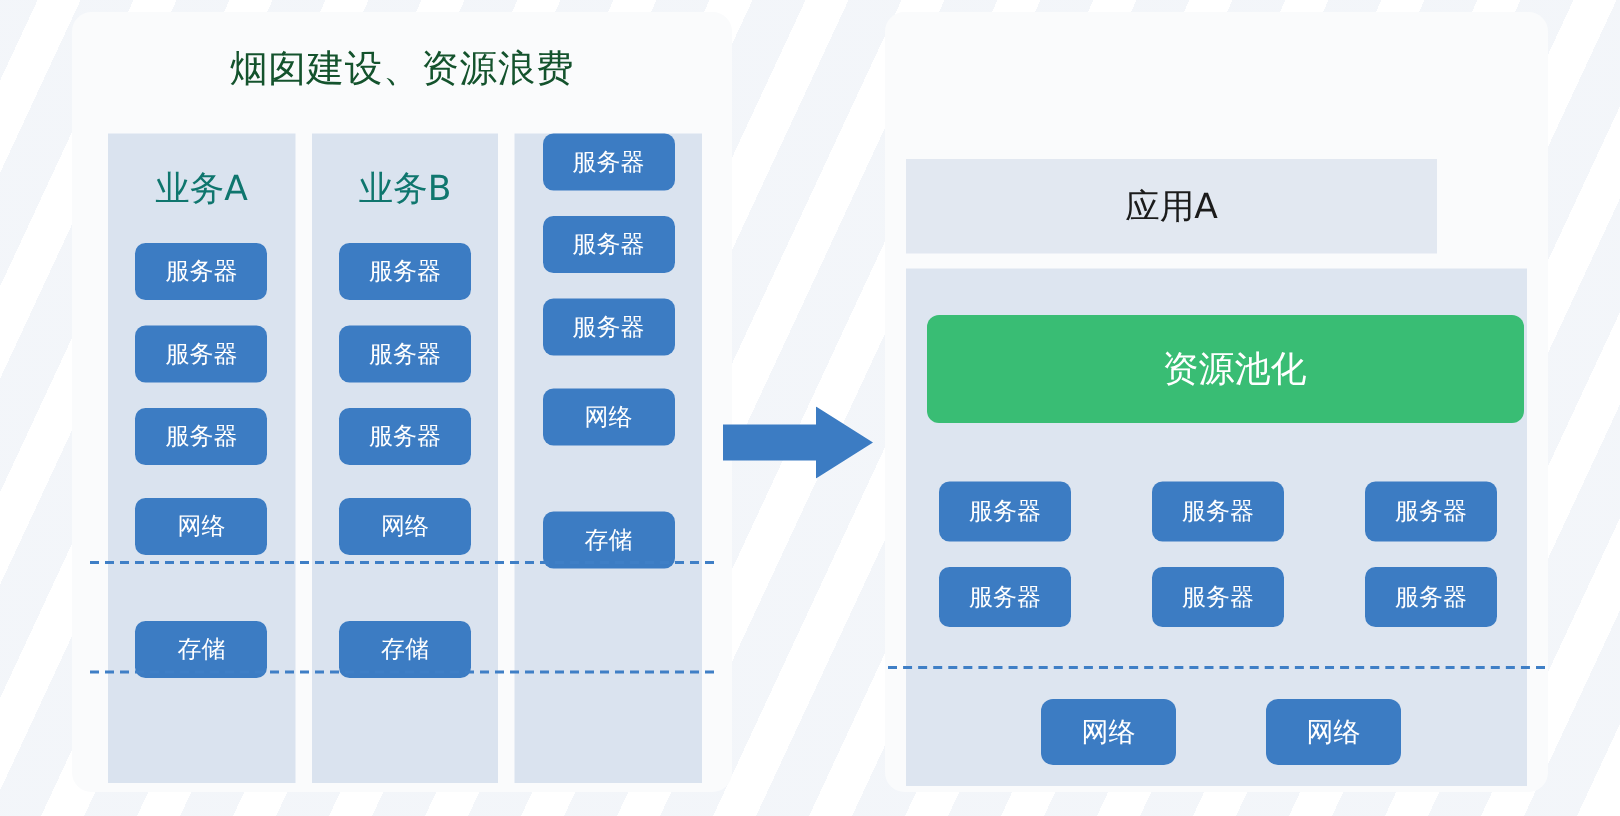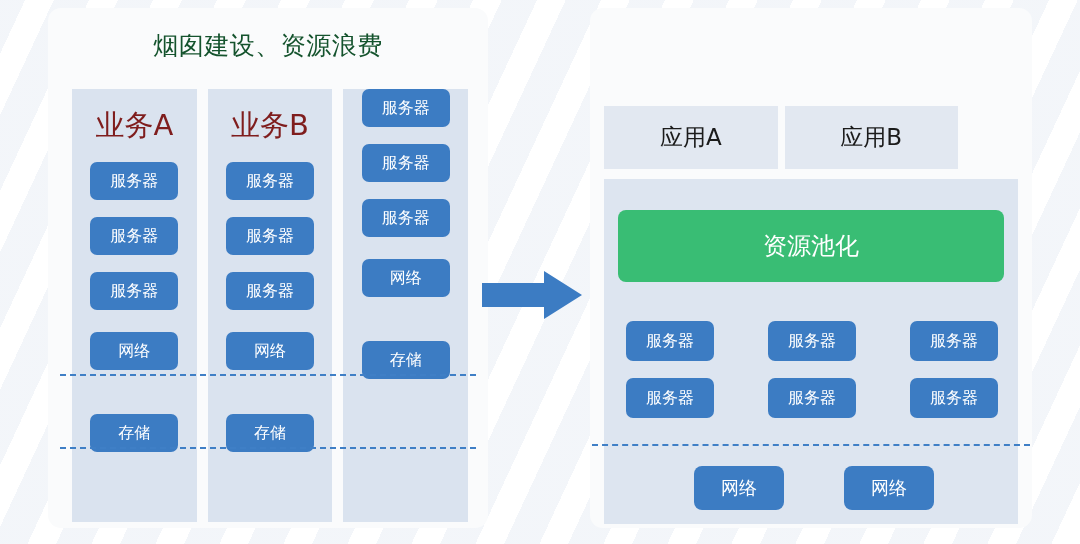--- a/index.html
+++ b/index.html
@@ -73,22 +73,22 @@
     display: flex;
     flex-direction: column;
     align-items: center;
     position: relative;
   }
   .column-head {
     height: 73px;
     display: flex;
     align-items: center;
     justify-content: center;
-    font-size: 29px;
-    color: #7f1d1d;
+    font-size: 23px;
+    color: #0f766e;
     white-space: nowrap;
   }
   .chip {
     width: 88px;
     height: 38px;
     border-radius: 7px;
     background: #3c7cc3;
     color: #ffffff;
     font-size: 16px;
     display: flex;
@@ -154,20 +154,21 @@
     width: 386px;
     height: 72px;
     background: #39bd74;
     border-radius: 8px;
     display: flex;
     align-items: center;
     justify-content: center;
     color: #ffffff;
     font-size: 24px;
     white-space: nowrap;
+    padding-left: 12px;
   }
   .server-grid {
     position: absolute;
     left: 22px;
     top: 142px;
     width: 372px;
     display: flex;
     flex-direction: column;
     gap: 17px;
   }
@@ -268,21 +269,20 @@
   <div class="arrow">
     <svg viewBox="0 0 100 48" width="100" height="48" preserveAspectRatio="none">
       <polygon points="0,12 62,12 62,0 100,24 62,48 62,36 0,36" fill="#3c7cc3"></polygon>
     </svg>
   </div>
 
   <div class="panel panel-right">
 
     <div class="apps">
       <div class="app-box">应用A</div>
-      <div class="app-box">应用B</div>
     </div>
 
     <div class="pool-container">
 
       <div class="pool-bar">资源池化</div>
 
       <div class="server-grid">
         <div class="server-row">
           <div class="grid-chip">服务器</div>
           <div class="grid-chip">服务器</div>

